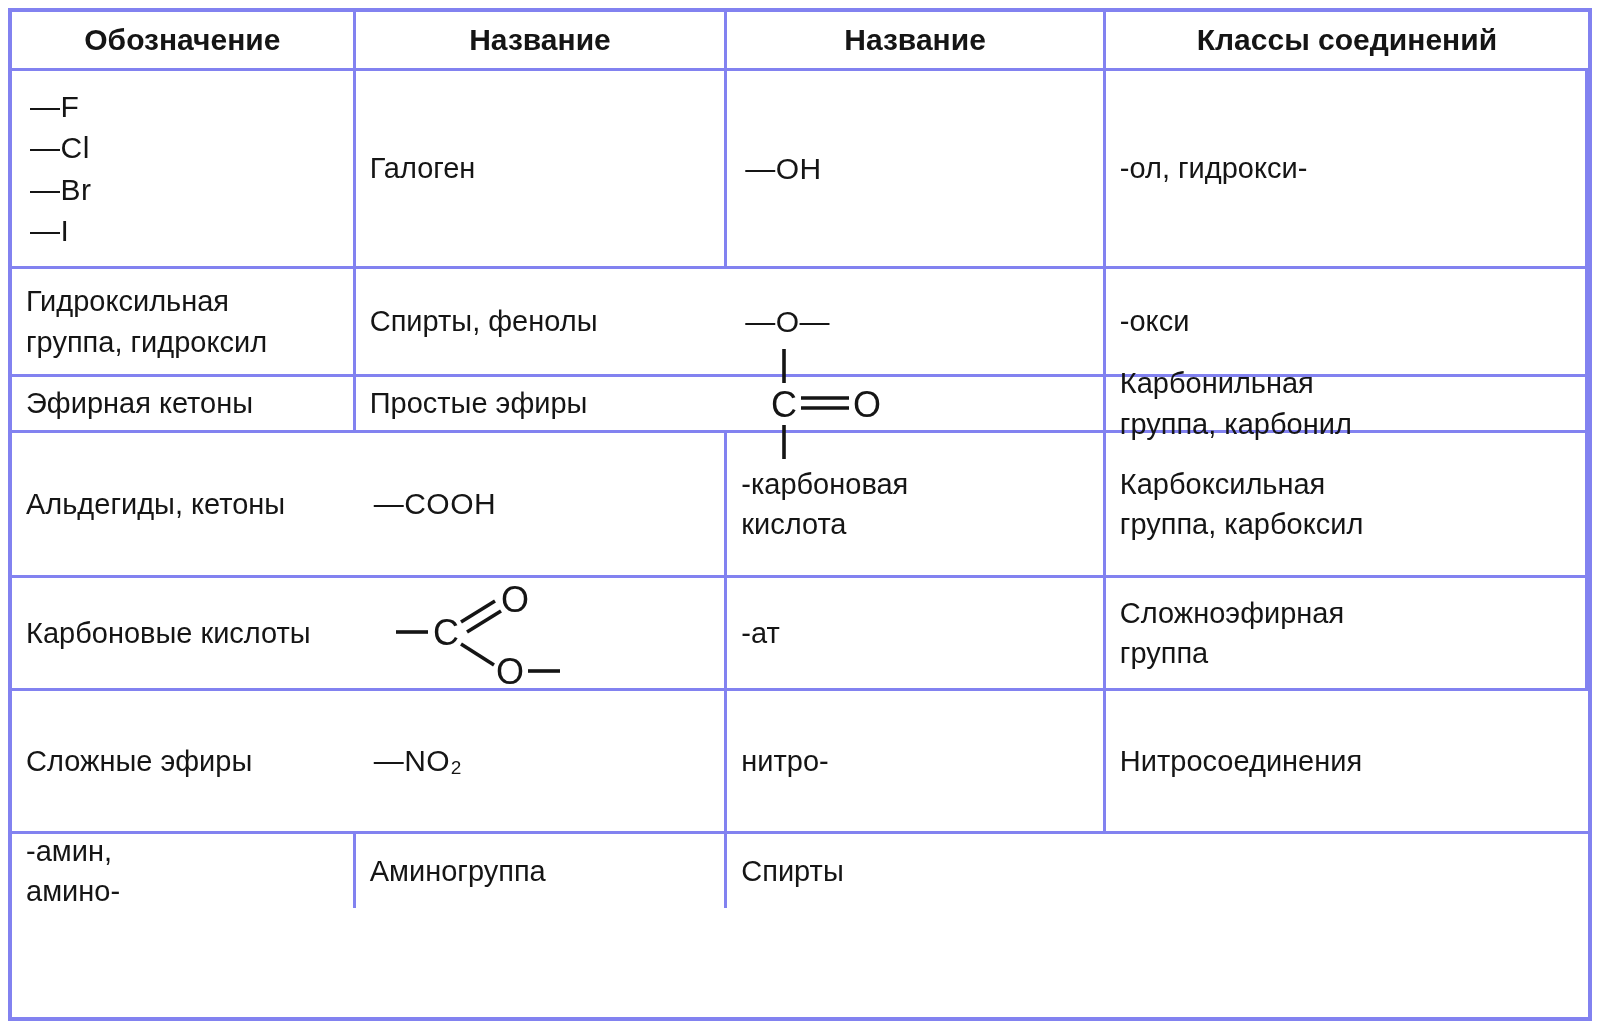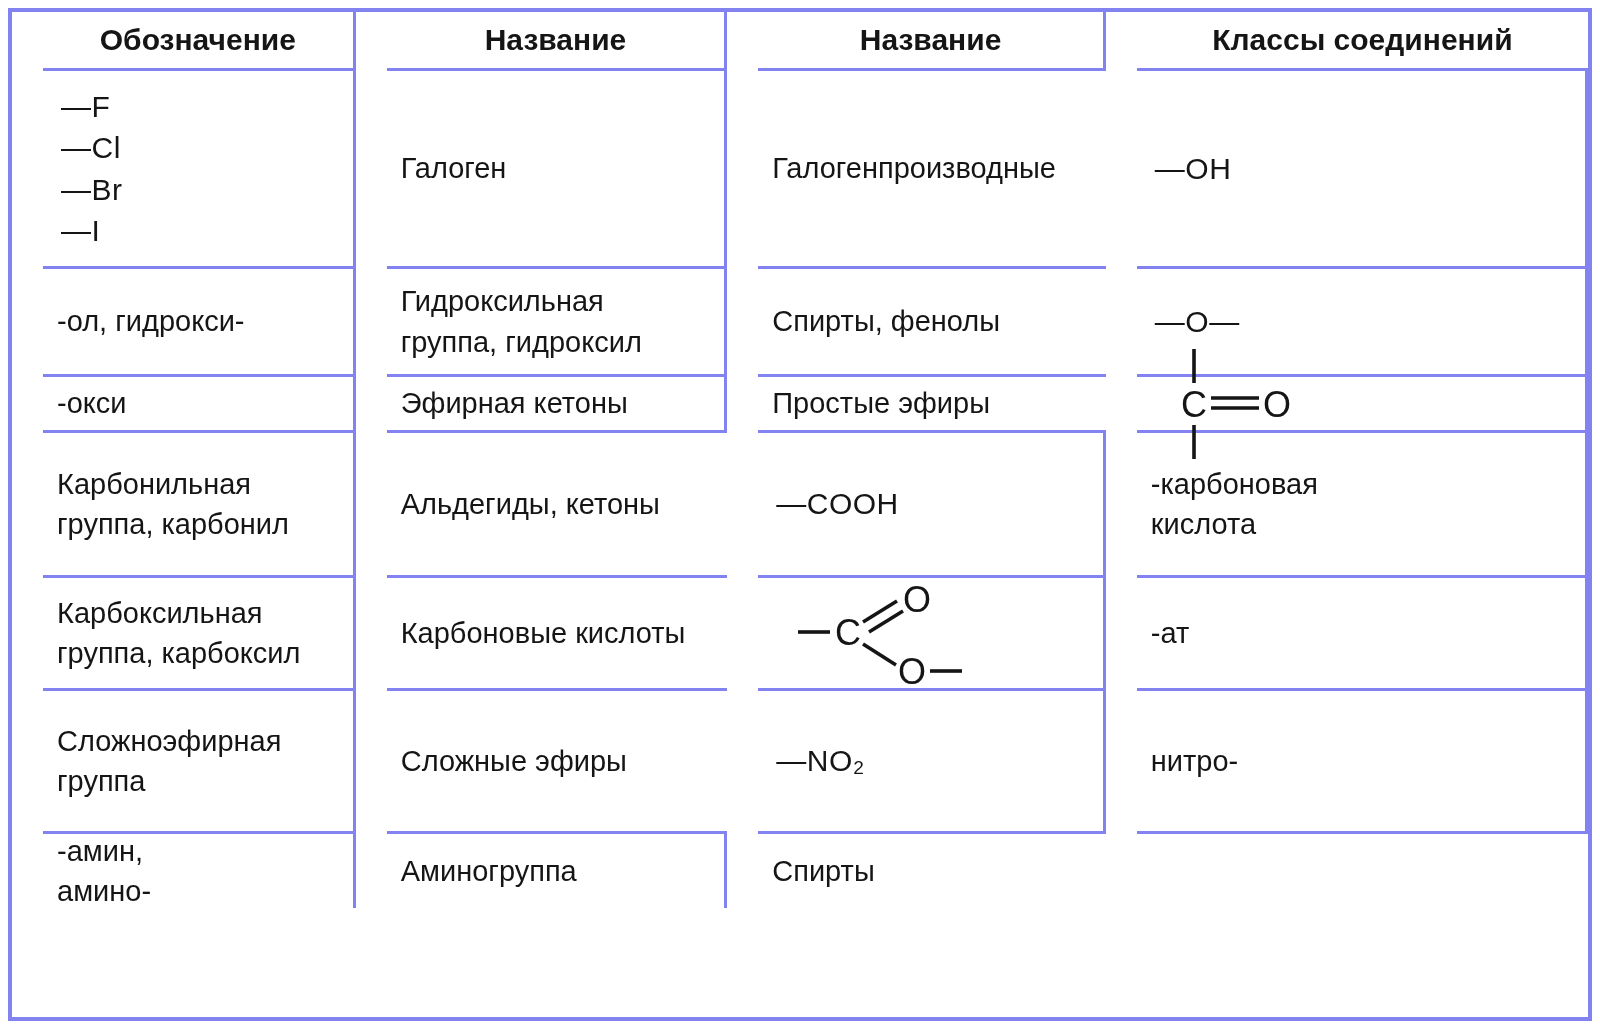--- a/index.html
+++ b/index.html
@@ -22,21 +22,20 @@
   }
   .cell {
     border-right: 3px solid var(--border);
     border-bottom: 3px solid var(--border);
     display: flex;
     align-items: center;
     padding: 6px 10px 6px 14px;
     font-size: 29px;
     line-height: 1.38;
     color: var(--ink);
-    margin-left: 31px;
   }
   .cell.c1 { padding-left: 18px; }
   .cell.c4 { border-right: none; }
   .cell.lastrow { border-bottom: none; }
   .cell.header {
     justify-content: center;
     padding-left: 10px;
     font-weight: bold;
     font-size: 30px;
   }
@@ -59,21 +58,20 @@
     <div class="cell header c1">Обозначение</div>
     <div class="cell header c2">Название</div>
     <div class="cell header c3">Название</div>
     <div class="cell header c4">Классы соединений</div>
 
     <div class="cell c1 formula multiline">—F
 —Cl
 —Br
 —I</div>
     <div class="cell c3">Галоген</div>
-    <div class="cell c4">Галогенпроизводные</div>
 
     <div class="cell c1 formula">—OH</div>
     <div class="cell c2">-ол, гидрокси-</div>
     <div class="cell c3 multiline">Гидроксильная
 группа, гидроксил</div>
     <div class="cell c4">Спирты, фенолы</div>
 
     <div class="cell c1 formula">—O—</div>
     <div class="cell c2">-окси</div>
     <div class="cell c3">Эфирная кетоны</div>
@@ -112,20 +110,21 @@
         <line x1="134" y1="99" x2="166" y2="99"></line>
       </svg>
     </div>
     <div class="cell c2">-ат</div>
     <div class="cell c3 multiline">Сложноэфирная
 группа</div>
     <div class="cell c4">Сложные эфиры</div>
 
     <div class="cell c1 formula">—NO₂</div>
     <div class="cell c2">нитро-</div>
+    <div class="cell c4">Нитросоединения</div>
 
     <div class="cell c2 multiline lastrow">-амин,
 амино-</div>
     <div class="cell c3 lastrow">Аминогруппа</div>
     <div class="cell c4 lastrow">Спирты</div>
 
   </div>
 </div>
 
 </body></html>

